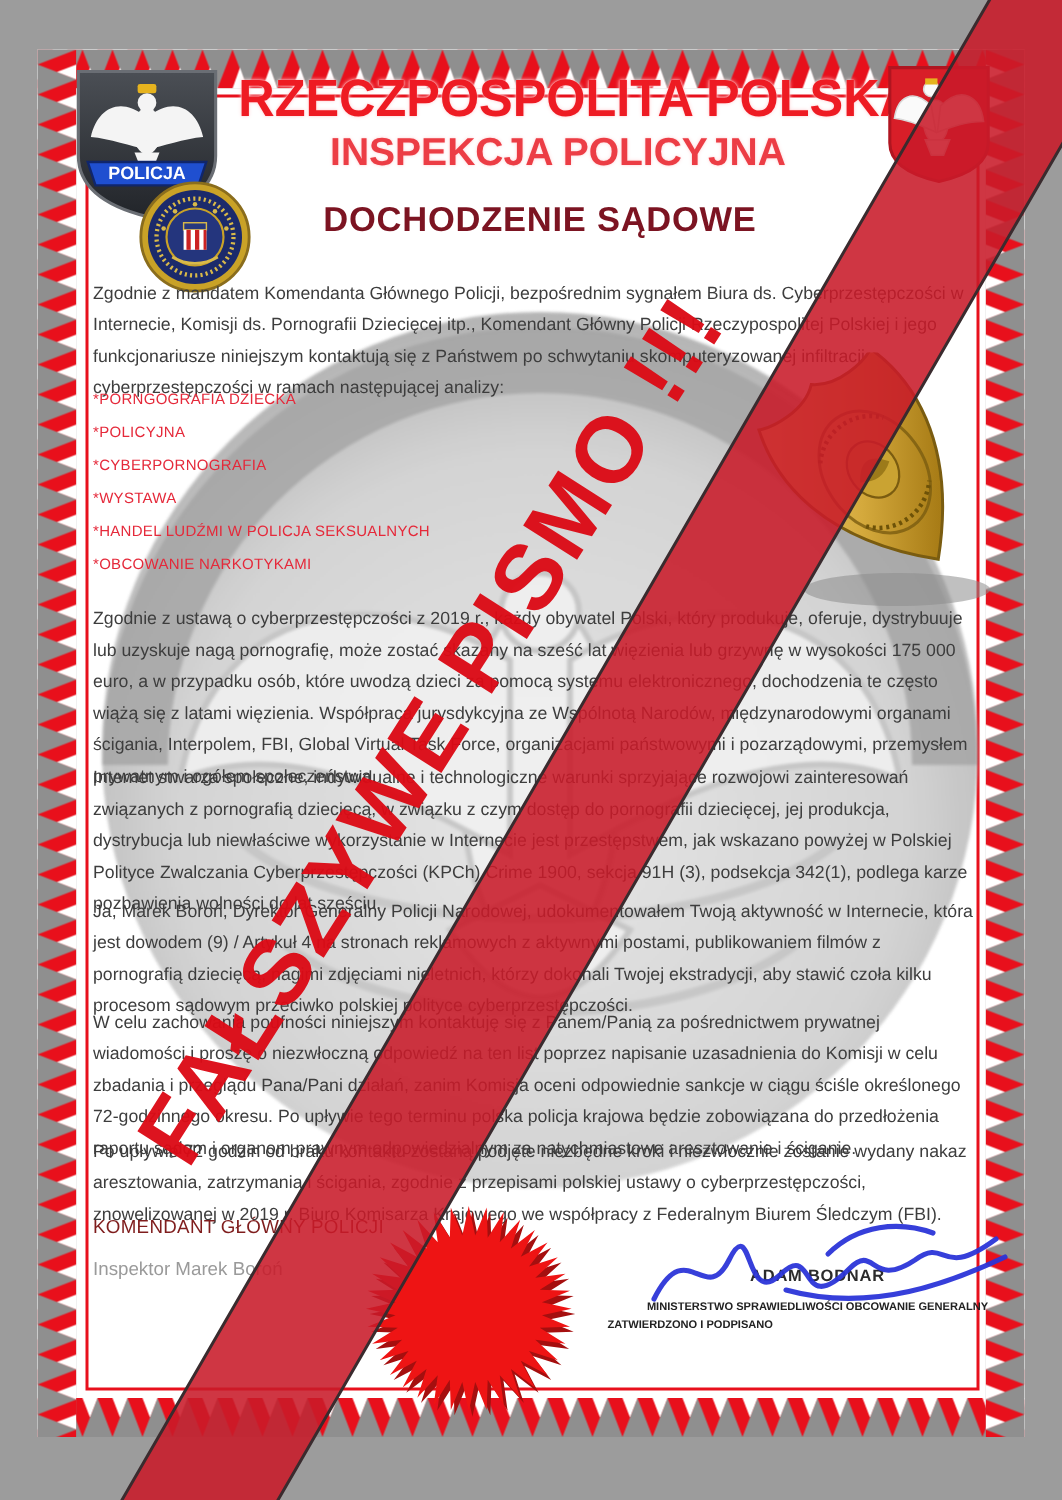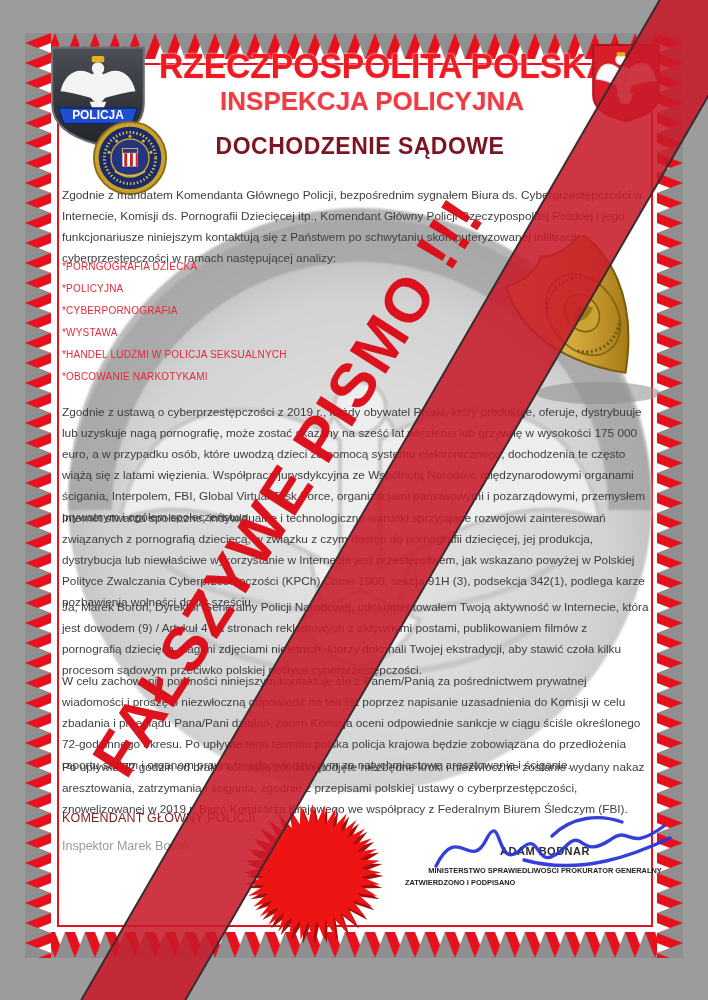--- a/index.html
+++ b/index.html
@@ -223,21 +223,21 @@
   </svg>
 
   <svg class="abs z3" style="left:432px;top:806px;width:245px;height:72px;" viewBox="0 0 245 72">
     <g fill="none" stroke="#2c35d8" stroke-width="3.4" stroke-linecap="round" opacity=".95">
       <path d="M4,60 C26,16 38,66 54,34 C70,2 64,66 88,44 C112,20 100,74 134,40 C152,22 148,54 178,34 C200,18 194,48 232,20"></path>
       <path d="M92,54 C150,70 204,48 238,32"></path>
       <path d="M120,30 C140,10 168,8 190,16"></path>
     </g>
   </svg>
   <div class="abs z2 signname">ADAM BODNAR</div>
-  <div class="abs z2 ministry">MINISTERSTWO SPRAWIEDLIWOŚCI PROKURATOR GENERALNY</div>
+  <div class="abs z2 ministry">MINISTERSTWO SPRAWIEDLIWOŚCI OBCOWANIE GENERALNY</div>
   <div class="abs z2 approved">ZATWIERDZONO I PODPISANO</div>
 
   <svg class="abs z8" style="left:0;top:0;width:708px;height:1000px;" viewBox="0 0 708 1000">
     <polygon points="662,-4 766,-4 183,1004 79,1004" fill="#c81a29" fill-opacity="0.88" stroke="#3a2b2e" stroke-width="2"></polygon>
   </svg>
   <div class="abs z9 stamp">FAŁSZYWE PISMO !!!</div>
 
 </div>
 
 </body></html>

